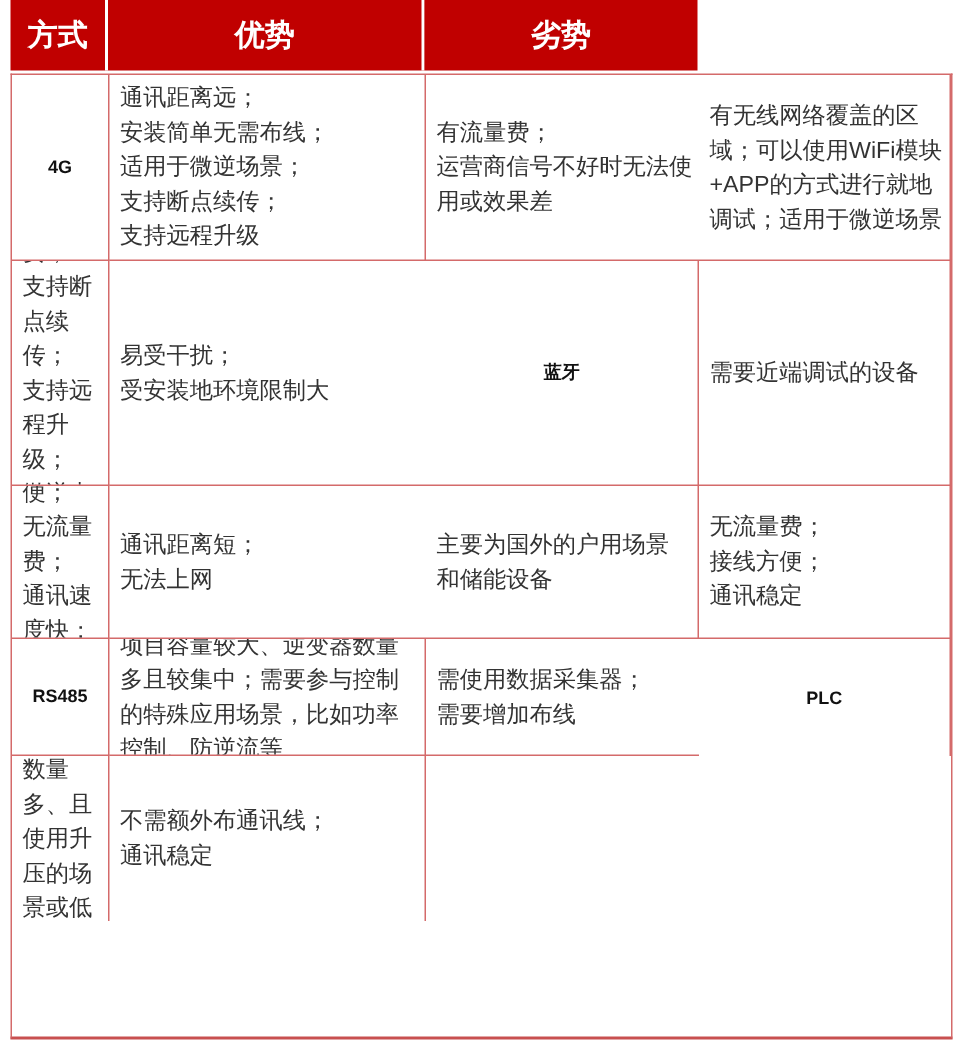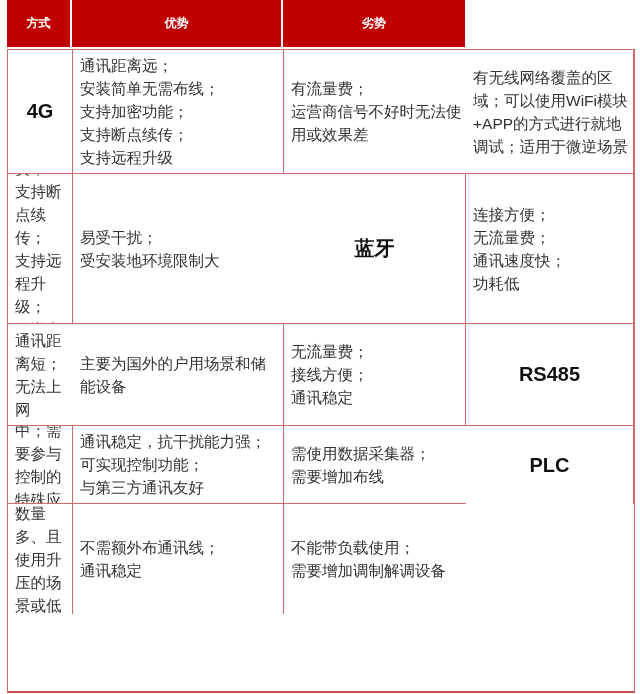--- a/index.html
+++ b/index.html
@@ -23,21 +23,21 @@
   }
   .header-row {
     display: grid;
     grid-template-columns: 65px 211px 182px 1fr;
     height: 47px;
   }
   .th {
     background: #c00000;
     color: #ffffff;
     font-weight: bold;
-    font-size: 12px;
+    font-size: 20px;
     display: flex;
     align-items: center;
     justify-content: center;
     box-sizing: border-box;
   }
   .th.sep { border-right: 2px solid #ffffff; }
   .body-grid {
     display: grid;
     grid-template-columns: 65px 211px 182px 1fr;
     grid-template-rows: 124px 150px 102px 78px 110px 77px;
@@ -55,21 +55,21 @@
     color: #333333;
     font-size: 15.5px;
     line-height: 23px;
     overflow: hidden;
   }
   .td.last-col { border-right: none; }
   .td.last-row { border-bottom: none; }
   .td-method {
     justify-content: center;
     font-weight: bold;
-    font-size: 20px;
+    font-size: 12px;
     color: #111111;
   }
   .td-text {
     padding: 5px 4px 5px 7px;
     text-align: left;
   }
   .multiline { white-space: pre-line; }
 </style>
 </head>
 <body>
@@ -81,58 +81,54 @@
       <div class="th sep">方式</div>
       <div class="th sep">优势</div>
       <div class="th">劣势</div>
     </div>
 
     <div class="body-grid">
 
       <div class="td td-method">4G</div>
       <div class="td td-text multiline">通讯距离远；
 安装简单无需布线；
-支持加密功能；
+适用于微逆场景；
 支持断点续传；
 支持远程升级</div>
       <div class="td td-text multiline last-col">有流量费；
 运营商信号不好时无法使用或效果差</div>
 
       <div class="td td-text">有无线网络覆盖的区域；可以使用WiFi模块+APP的方式进行就地调试；适用于微逆场景</div>
       <div class="td td-text multiline">安装简单无需布线；
 无流量费；
 支持断点续传；
 支持远程升级；
 微逆中组网灵活，通讯可靠度高</div>
       <div class="td td-text multiline last-col">易受干扰；
 受安装地环境限制大</div>
 
       <div class="td td-method">蓝牙</div>
+      <div class="td td-text">需要近端调试的设备</div>
       <div class="td td-text multiline">连接方便；
 无流量费；
 通讯速度快；
 功耗低</div>
       <div class="td td-text multiline last-col">通讯距离短；
 无法上网</div>
 
       <div class="td td-text">主要为国外的户用场景和储能设备</div>
       <div class="td td-text multiline">无流量费；
 接线方便；
 通讯稳定</div>
 
       <div class="td td-method">RS485</div>
       <div class="td td-text">项目容量较大、逆变器数量多且较集中；需要参与控制的特殊应用场景，比如功率控制、防逆流等</div>
-      <div class="td td-text multiline">通讯稳定，抗干扰能力强；
-可实现控制功能；
-与第三方通讯友好</div>
       <div class="td td-text multiline last-col">需使用数据采集器；
 需要增加布线</div>
 
       <div class="td td-method last-row">PLC</div>
       <div class="td td-text last-row">项目容量大、逆变器数量多、且使用升压的场景或低压无负载的情况</div>
       <div class="td td-text multiline last-row">不需额外布通讯线；
 通讯稳定</div>
-      <div class="td td-text multiline last-col last-row">不能带负载使用；
-需要增加调制解调设备</div>
 
     </div>
   </div>
 </div>
 
 </body></html>

